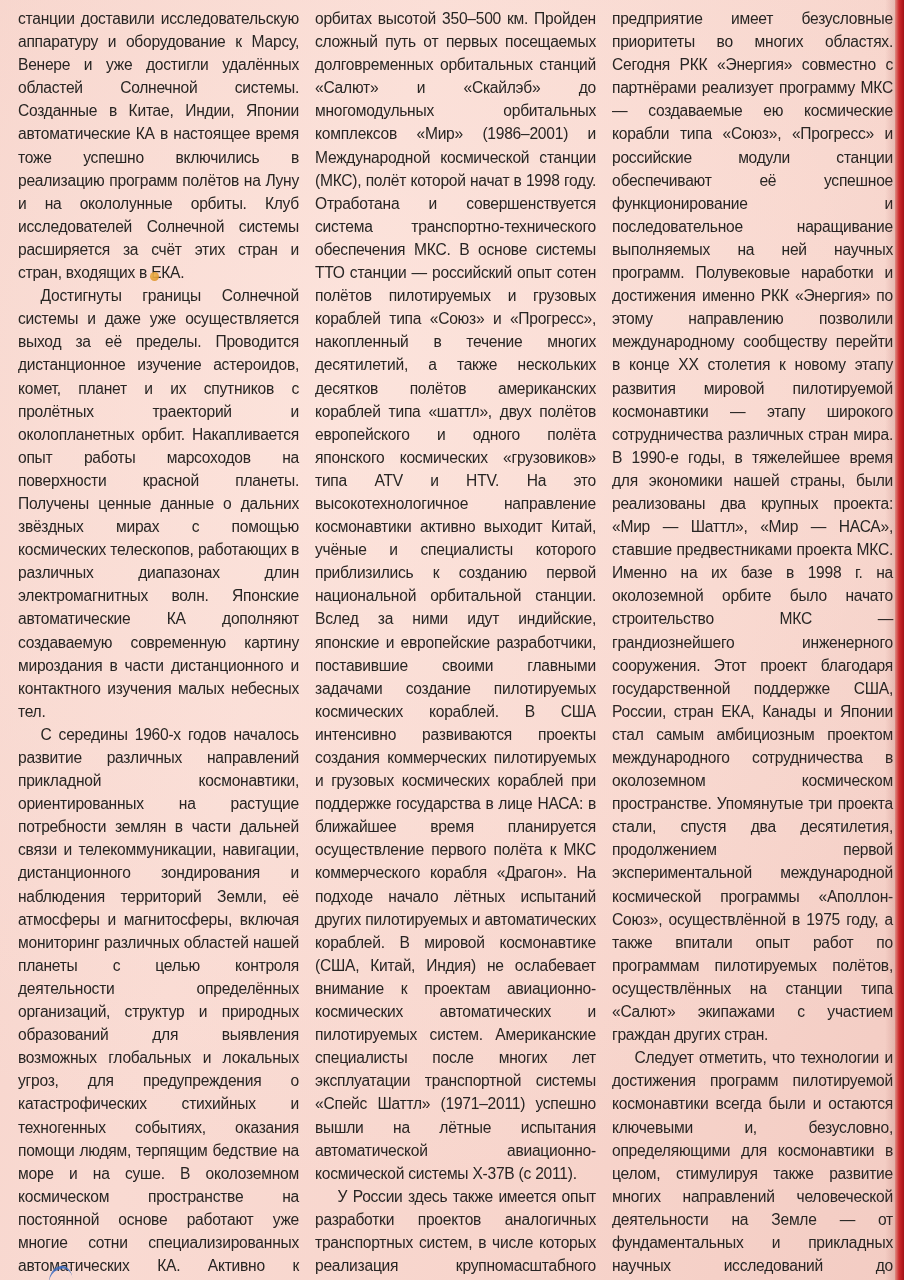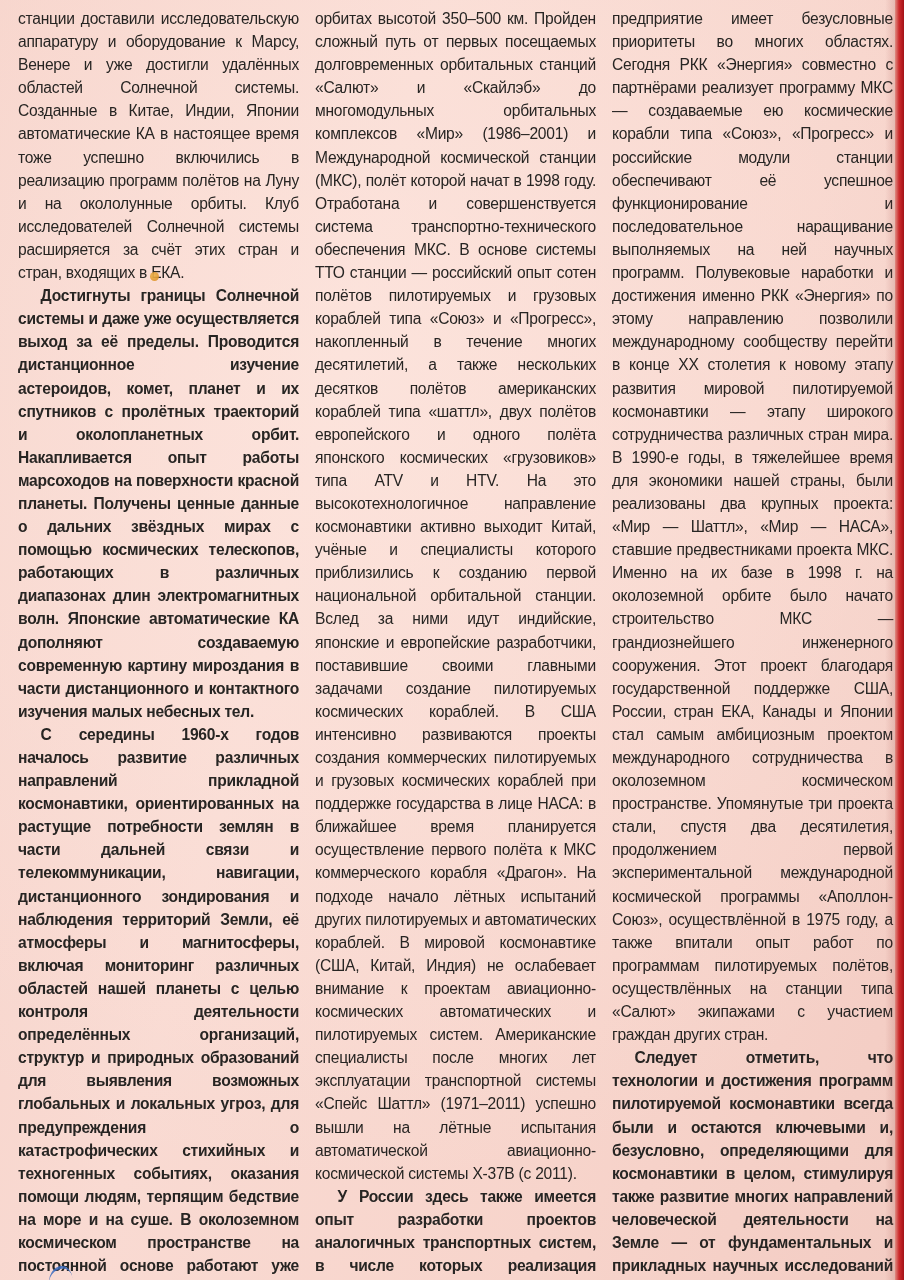--- a/index.html
+++ b/index.html
@@ -21,21 +21,21 @@
     width: 281px;
     flex: 0 0 281px;
     font-family: "Liberation Sans", "DejaVu Sans", sans-serif;
     font-size: 15.6px;
     line-height: 23.1px;
     letter-spacing: -0.25px;
     color: #272523;
     text-align: justify;
   }
   .col p { margin: 0; }
-  .col p.ind { text-indent: 1.45em; font-weight: bold; }
+  .col p.ind { text-indent: 1.45em; }
   .page-edge {
     position: absolute;
     top: 0; right: 0;
     width: 9px; height: 100%;
     background: linear-gradient(to right, #e08d83 0%, #cc2a2c 45%, #a31118 100%);
   }
   .edge-shade {
     position: absolute;
     top: 0; right: 9px;
     width: 10px; height: 100%;

